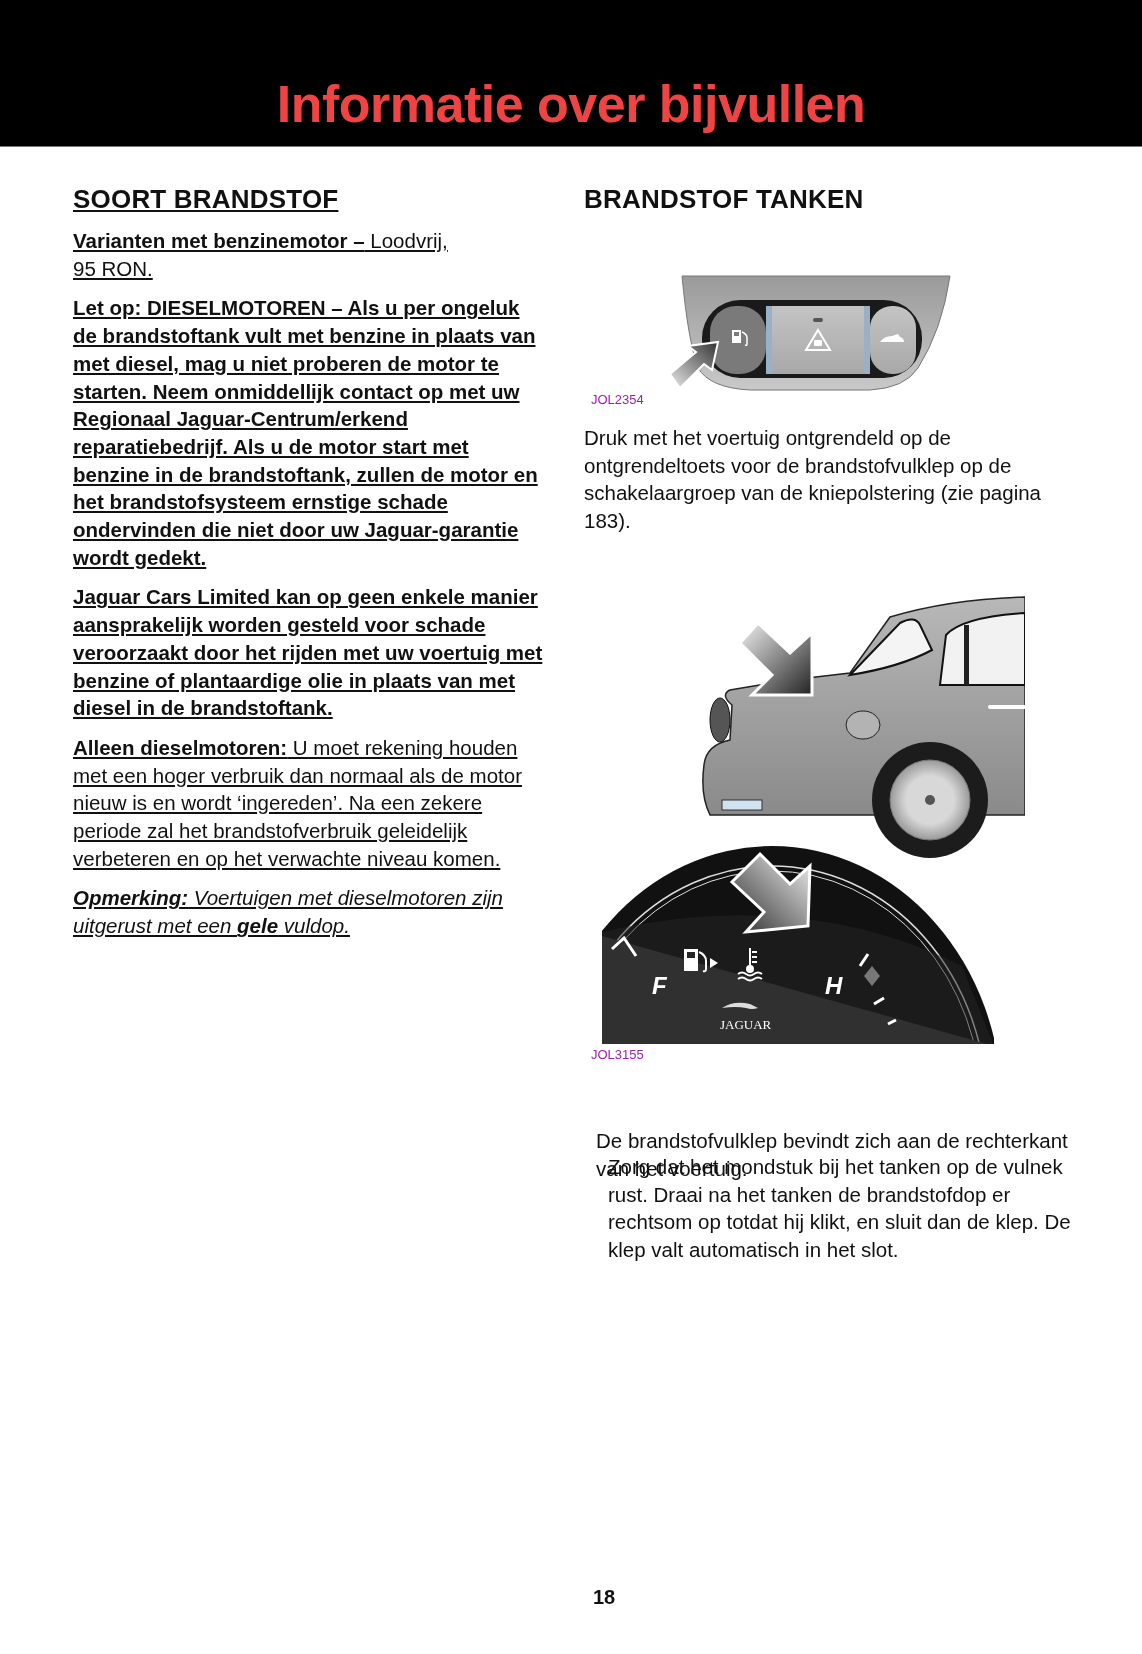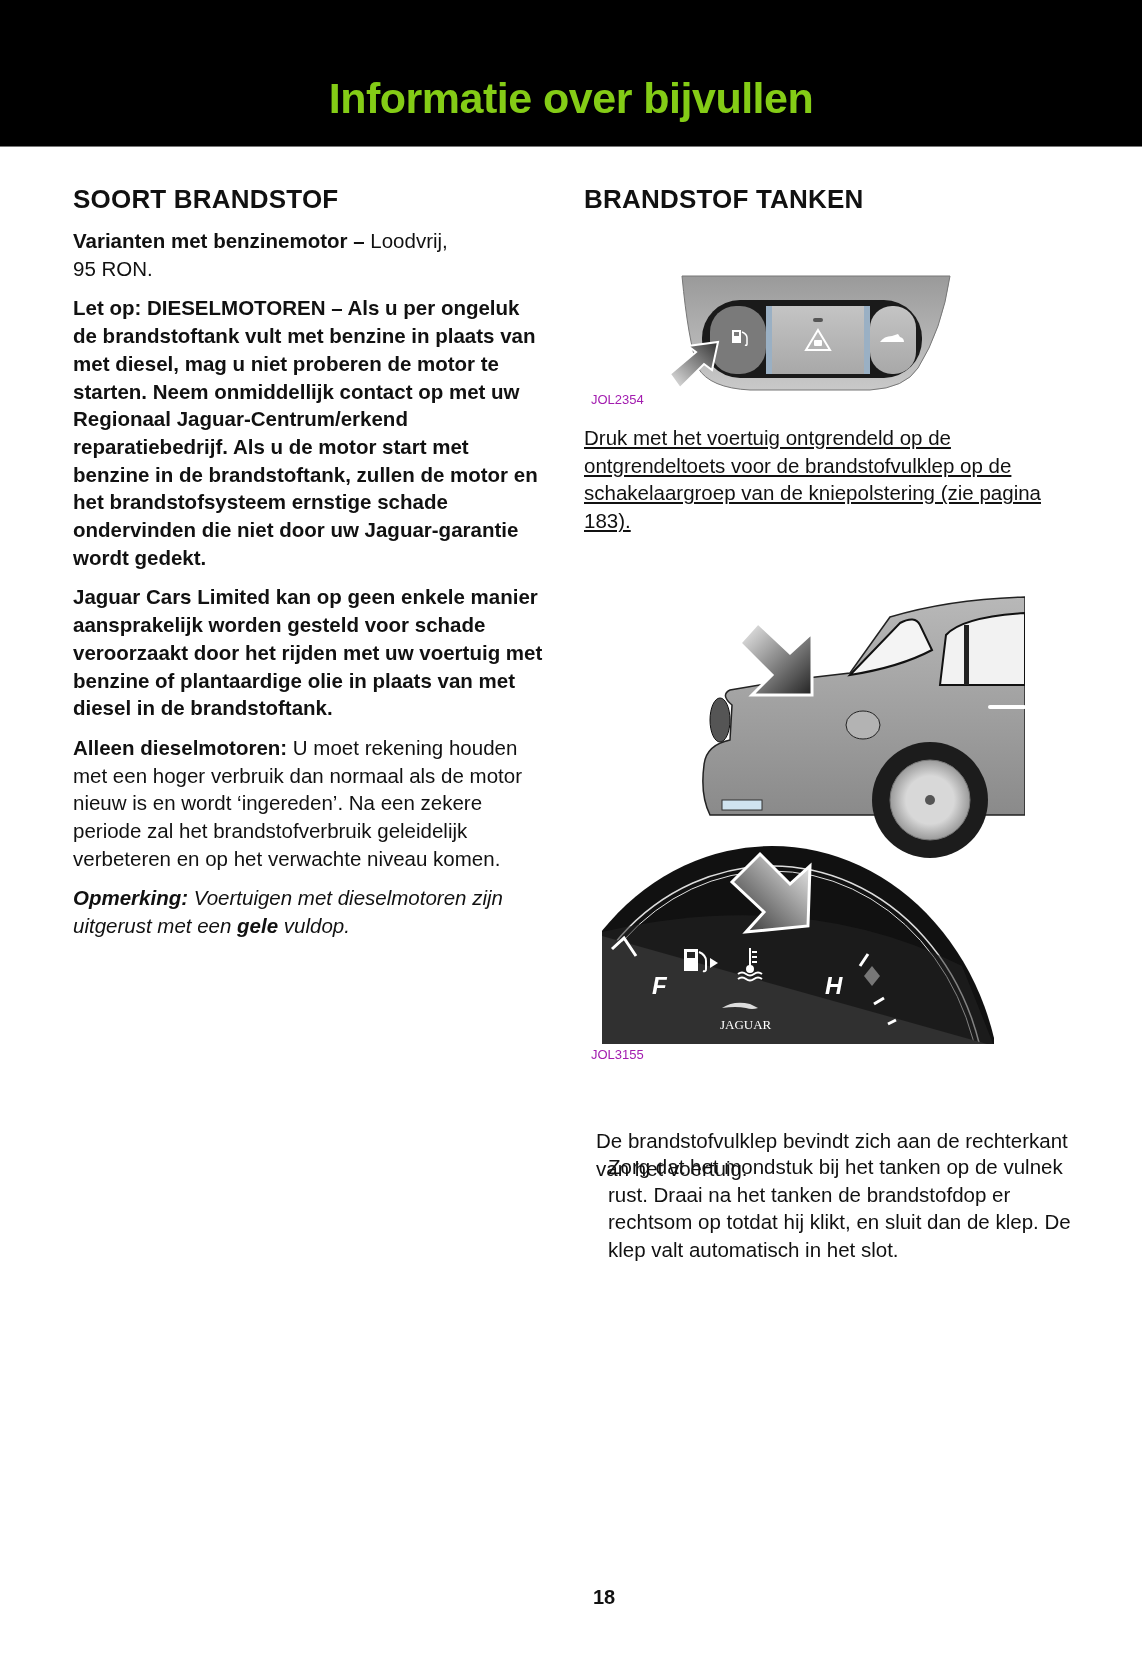--- a/index.html
+++ b/index.html
@@ -1,23 +1,23 @@
 <!DOCTYPE html>
 <html><head>
 <meta charset="utf-8">
 <style>
   html, body { margin: 0; padding: 0; background: #ffffff; }
   body { width: 1142px; height: 1654px; position: relative; overflow: hidden;
          font-family: "Liberation Sans", "DejaVu Sans", sans-serif; color: #111; }
   .header { position: absolute; left: 0; top: 0; width: 1142px; height: 146px; background: #000;
             border-bottom: 1px solid #777; }
   .header-title { position: absolute; left: 0; width: 1142px; top: 74px; text-align: center;
-                  color: #84cc16; font-weight: bold; font-size: 43px; letter-spacing: -0.5px; }
+                  color: #ef4444; font-weight: bold; font-size: 52px; letter-spacing: -0.5px; }
   .col { position: absolute; }
-  .col-left { left: 73px; top: 183px; width: 475px; }
+  .col-left { left: 73px; top: 183px; width: 475px; text-decoration: underline; }
   .col-right { left: 584px; top: 183px; width: 480px; }
   h2 { margin: 0 0 10px 0; font-size: 26px; font-weight: bold; letter-spacing: 0.2px; line-height: 32px; }
   p { margin: 12px 0 8px 0; font-size: 20.5px; line-height: 27.7px; }
   .b { font-weight: bold; }
   .i { font-style: italic; }
   .caption { position: absolute; font-size: 13px; color: #a21caf; }
   .fig { position: absolute; }
   .page-num { position: absolute; left: 0; width: 1120px; top: 1586px; text-align: center;
               font-weight: bold; font-size: 20px; padding-left: 44px; }
 </style>
@@ -83,21 +83,21 @@
     <path d="M148,60 L160,80 L136,80 Z" fill="none" stroke="#fff" stroke-width="2"></path>
     <rect x="144" y="70" width="8" height="6" rx="1" fill="#fff"></rect>
   </g>
 
   <path d="M210,72 q4,-6 12,-6 l6,-2 l2,3 q4,1 4,5 z" fill="#fff"></path>
 
   <path d="M0,104 L26,82 L18,76 L48,72 L42,100 L34,94 L10,118 Z" fill="url(#arrowg1)" stroke="#fff" stroke-width="2"></path>
 </svg>
 <div class="caption" style="left:591px; top:392px;">JOL2354</div>
 
-<p style="position:absolute; left:584px; top:424px; width:480px; margin:0;text-decoration:underline;">Druk met het voertuig ontgrendeld op de ontgrendeltoets voor de brandstofvulklep op de schakelaargroep van de kniepolstering (zie pagina 183).</p>
+<p style="position:absolute; left:584px; top:424px; width:480px; margin:0;">Druk met het voertuig ontgrendeld op de ontgrendeltoets voor de brandstofvulklep op de schakelaargroep van de kniepolstering (zie pagina 183).</p>
 
 <svg class="fig" style="left:700px; top:595px;" width="325" height="265" viewBox="0 0 325 265">
   <defs>
     <linearGradient id="body" x1="0" y1="0" x2="0" y2="1">
       <stop offset="0" stop-color="#b8b8b8"></stop>
         <stop offset="1" stop-color="#8a8a8a"></stop>
     </linearGradient>
     <linearGradient id="arrowg2" x1="0" y1="0" x2="1" y2="1">
       <stop offset="0" stop-color="#f2f2f2"></stop>
         <stop offset="1" stop-color="#222"></stop>

